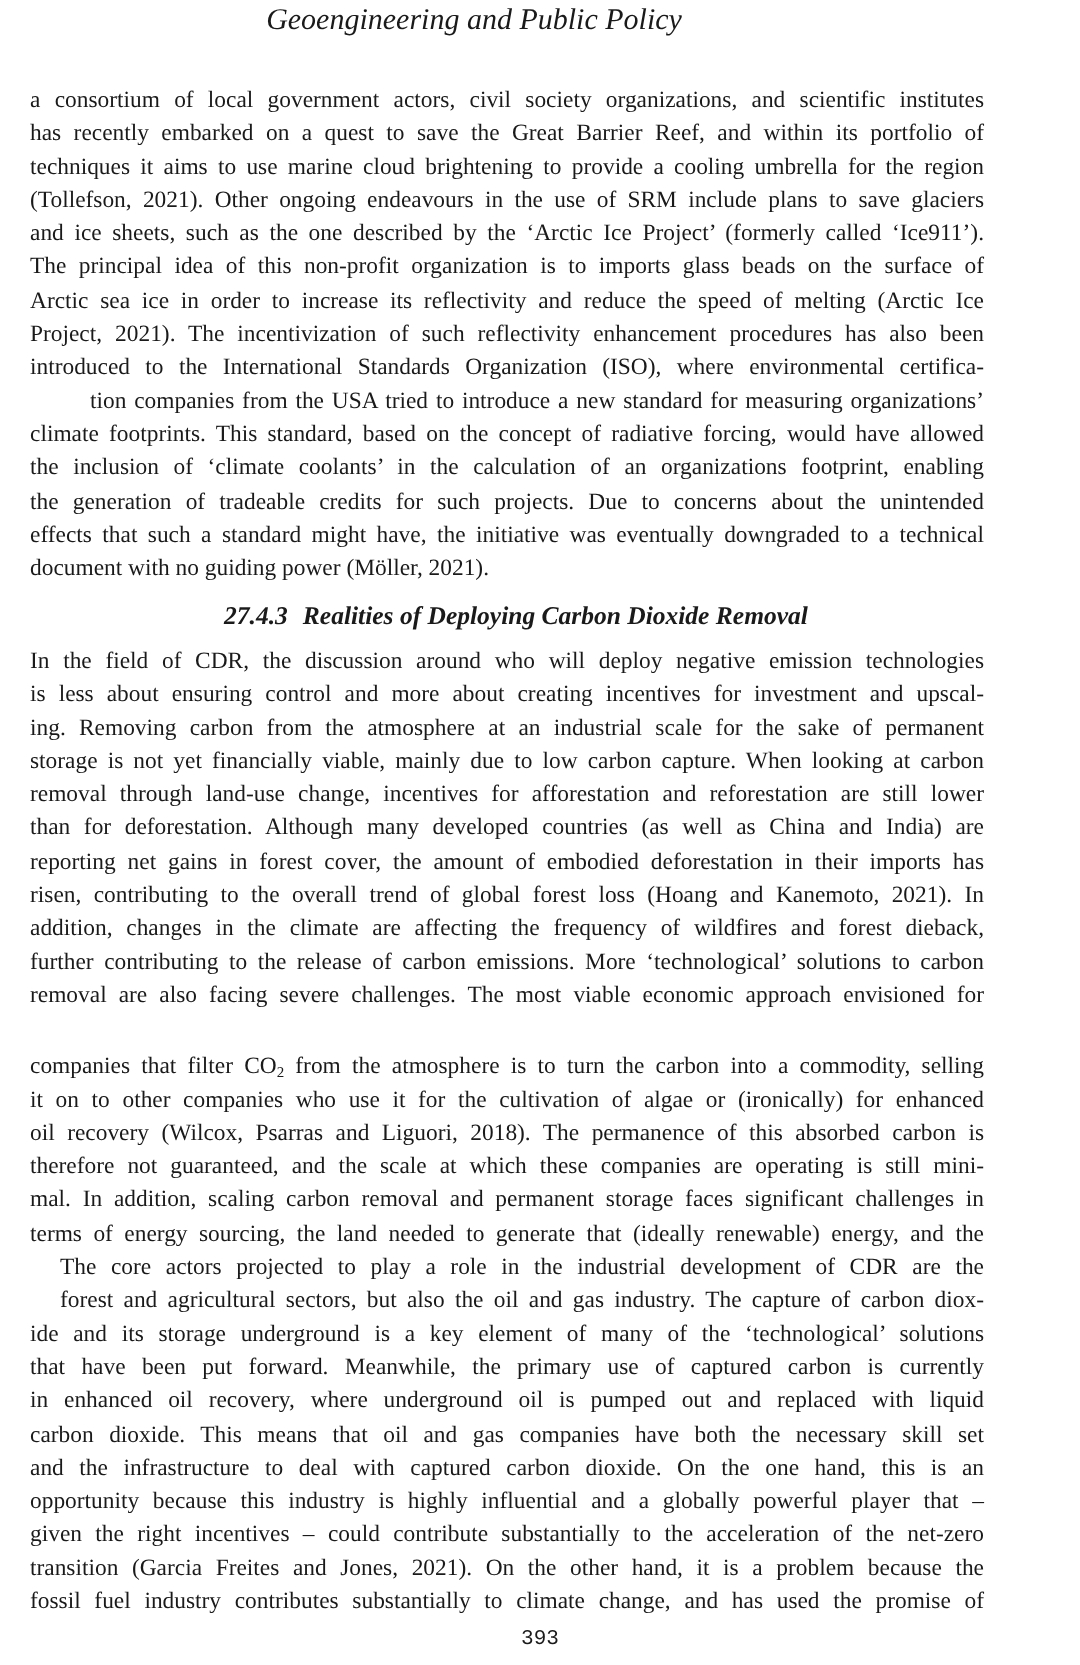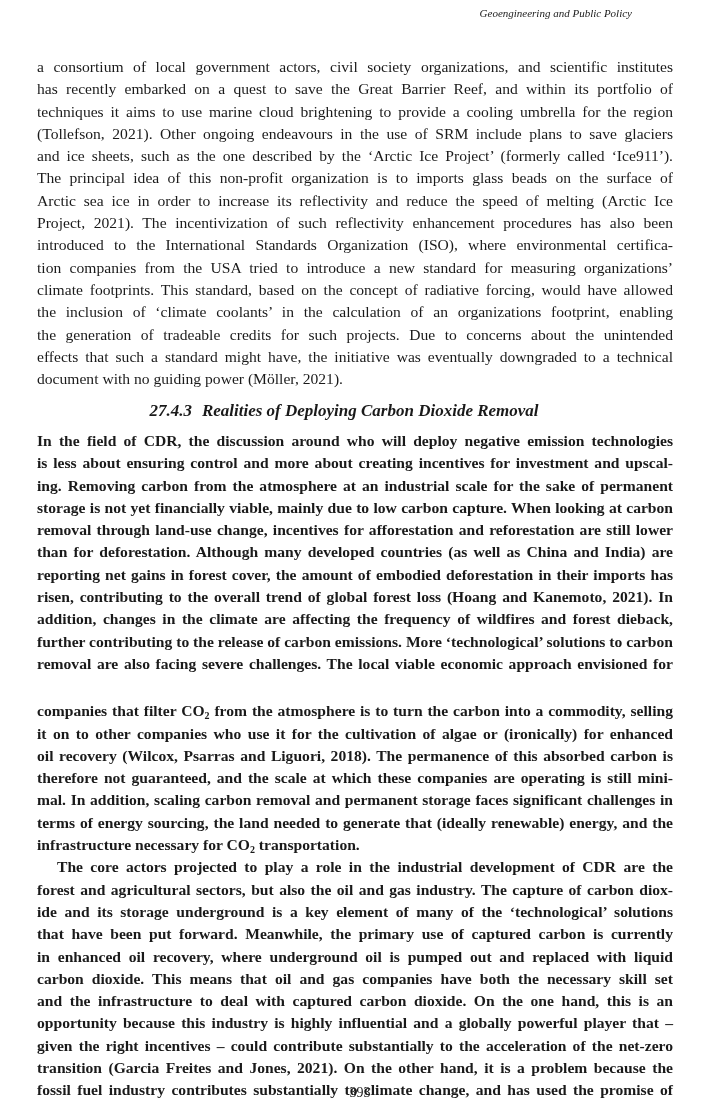--- a/index.html
+++ b/index.html
@@ -1,78 +1,77 @@
 <!DOCTYPE html>
 <html><head>
 <meta charset="utf-8">
 <style>
   html, body { margin: 0; padding: 0; background: #ffffff; }
   body { width: 720px; height: 1110px; position: relative; overflow: hidden;
          font-family: "Liberation Serif", "DejaVu Serif", serif; color: #1a1a1a; }
-  .running-head { position: absolute; top: 3px; left: 0; width: 632px; text-align: right;
-         font-style: italic; font-size: 11px; line-height: 20px; }
-  .body-text { position: absolute; left: 37px; width: 636px; }
+  .running-head { position: absolute; top: 3px; left: 0; width: 632px; text-align: center;
+         font-style: italic; font-size: 20px; line-height: 20px; }
+  .body-text { position: absolute; left: 20px; width: 636px; }
   .line { display: block; height: 22.3px; line-height: 22.3px; font-size: 15.6px;
           text-align: justify; text-align-last: justify; white-space: nowrap; }
   .line.last { text-align-last: left; }
   .line.indent { text-indent: 20px; }
   .heading { position: absolute; left: 0; width: 720px; top: 399px; text-align: center;
              font-style: italic; font-weight: bold; font-size: 17px; line-height: 24px; margin-left: -16px; }
   .heading .num { margin-right: 10px; }
-  .folio { position: absolute; top: 1083px; left: 0; width: 720px; text-align: center; font-size: 14px; line-height: 20px; }
+  .folio { position: absolute; top: 1083px; left: 0; width: 720px; text-align: center; font-size: 14px; line-height: 20px; font-family: Liberation Mono, monospace; }
   sub { font-size: 10px; vertical-align: -3px; line-height: 0; }
 </style>
 </head>
 <body>
 
 <div class="running-head">Geoengineering and Public Policy</div>
 
 <div class="body-text" style="top:56px;">
   <span class="line" style="white-space: nowrap; word-spacing: 0px;">a consortium of local government actors, civil society organizations, and scientific institutes</span>
   <span class="line" style="white-space: nowrap; word-spacing: 0px;">has recently embarked on a quest to save the Great Barrier Reef, and within its portfolio of</span>
   <span class="line" style="white-space: nowrap; word-spacing: 0px;">techniques it aims to use marine cloud brightening to provide a cooling umbrella for the region</span>
   <span class="line" style="white-space: nowrap; word-spacing: 0px;">(Tollefson, 2021). Other ongoing endeavours in the use of SRM include plans to save glaciers</span>
   <span class="line" style="white-space: nowrap; word-spacing: 0px;">and ice sheets, such as the one described by the ‘Arctic Ice Project’ (formerly called ‘Ice911’).</span>
   <span class="line" style="white-space: nowrap; word-spacing: 0px;">The principal idea of this non-profit organization is to imports glass beads on the surface of</span>
   <span class="line" style="white-space: nowrap; word-spacing: 0px;">Arctic sea ice in order to increase its reflectivity and reduce the speed of melting (Arctic Ice</span>
   <span class="line" style="white-space: nowrap; word-spacing: 0px;">Project, 2021). The incentivization of such reflectivity enhancement procedures has also been</span>
   <span class="line" style="white-space: nowrap; word-spacing: 0px;">introduced to the International Standards Organization (ISO), where environmental certifica-</span>
-  <span class="line" style="white-space: nowrap; word-spacing: 0px;">tion companies from the USA tried to introduce a new standard for measuring organizations’</span>
+  <span class="line" style="white-space: nowrap; word-spacing: 0px; margin-left: 40px;">tion companies from the USA tried to introduce a new standard for measuring organizations’</span>
   <span class="line" style="white-space: nowrap; word-spacing: 0px;">climate footprints. This standard, based on the concept of radiative forcing, would have allowed</span>
   <span class="line" style="white-space: nowrap; word-spacing: 0px;">the inclusion of ‘climate coolants’ in the calculation of an organizations footprint, enabling</span>
   <span class="line" style="white-space: nowrap; word-spacing: 0px;">the generation of tradeable credits for such projects. Due to concerns about the unintended</span>
   <span class="line" style="white-space: nowrap; word-spacing: 0px;">effects that such a standard might have, the initiative was eventually downgraded to a technical</span>
   <span class="line last">document with no guiding power (Möller, 2021).</span>
 </div>
 
 <div class="heading">
   <span class="num">27.4.3</span><span>Realities of Deploying Carbon Dioxide Removal</span>
 </div>
 
-<div class="body-text" style="top:430px;font-weight:bold;">
+<div class="body-text" style="top:430px;">
   <span class="line" style="white-space: nowrap; word-spacing: 0px;">In the field of CDR, the discussion around who will deploy negative emission technologies</span>
   <span class="line" style="white-space: nowrap; word-spacing: 0px;">is less about ensuring control and more about creating incentives for investment and upscal-</span>
   <span class="line" style="white-space: nowrap; word-spacing: 0px;">ing. Removing carbon from the atmosphere at an industrial scale for the sake of permanent</span>
   <span class="line" style="white-space: nowrap; word-spacing: 0px;">storage is not yet financially viable, mainly due to low carbon capture. When looking at carbon</span>
   <span class="line" style="white-space: nowrap; word-spacing: 0px;">removal through land-use change, incentives for afforestation and reforestation are still lower</span>
   <span class="line" style="white-space: nowrap; word-spacing: 0px;">than for deforestation. Although many developed countries (as well as China and India) are</span>
   <span class="line" style="white-space: nowrap; word-spacing: 0px;">reporting net gains in forest cover, the amount of embodied deforestation in their imports has</span>
   <span class="line" style="white-space: nowrap; word-spacing: 0px;">risen, contributing to the overall trend of global forest loss (Hoang and Kanemoto, 2021). In</span>
   <span class="line" style="white-space: nowrap; word-spacing: 0px;">addition, changes in the climate are affecting the frequency of wildfires and forest dieback,</span>
   <span class="line" style="white-space: nowrap; word-spacing: 0px;">further contributing to the release of carbon emissions. More ‘technological’ solutions to carbon</span>
-  <span class="line" style="white-space: nowrap; word-spacing: 0px;">removal are also facing severe challenges. The local viable economic approach envisioned for</span>
+  <span class="line" style="white-space: nowrap; word-spacing: 0px;">removal are also facing severe challenges. The most viable economic approach envisioned for</span>
   <span class="line" style="white-space: nowrap; word-spacing: 0px; margin-top: 25px;"><span>companies that filter CO</span><sub>2</sub><span> from the atmosphere is to turn the carbon into a commodity, selling</span></span>
   <span class="line" style="white-space: nowrap; word-spacing: 0px;">it on to other companies who use it for the cultivation of algae or (ironically) for enhanced</span>
   <span class="line" style="white-space: nowrap; word-spacing: 0px;">oil recovery (Wilcox, Psarras and Liguori, 2018). The permanence of this absorbed carbon is</span>
   <span class="line" style="white-space: nowrap; word-spacing: 0px;">therefore not guaranteed, and the scale at which these companies are operating is still mini-</span>
   <span class="line" style="white-space: nowrap; word-spacing: 0px;">mal. In addition, scaling carbon removal and permanent storage faces significant challenges in</span>
   <span class="line" style="white-space: nowrap; word-spacing: 0px;">terms of energy sourcing, the land needed to generate that (ideally renewable) energy, and the</span>
-  <span class="line last"><span>infrastructure necessary for CO</span><sub>2</sub><span> transportation.</span></span>
   <span class="line indent" style="white-space: nowrap; word-spacing: 0px;">The core actors projected to play a role in the industrial development of CDR are the</span>
-  <span class="line" style="white-space: nowrap; word-spacing: 0px;">forest and agricultural sectors, but also the oil and gas industry. The capture of carbon diox-</span>
+  <span class="line" style="white-space: nowrap; word-spacing: 0px; margin-left: 20px;">forest and agricultural sectors, but also the oil and gas industry. The capture of carbon diox-</span>
   <span class="line" style="white-space: nowrap; word-spacing: 0px;">ide and its storage underground is a key element of many of the ‘technological’ solutions</span>
   <span class="line" style="white-space: nowrap; word-spacing: 0px;">that have been put forward. Meanwhile, the primary use of captured carbon is currently</span>
   <span class="line" style="white-space: nowrap; word-spacing: 0px;">in enhanced oil recovery, where underground oil is pumped out and replaced with liquid</span>
   <span class="line" style="white-space: nowrap; word-spacing: 0px;">carbon dioxide. This means that oil and gas companies have both the necessary skill set</span>
   <span class="line" style="white-space: nowrap; word-spacing: 0px;">and the infrastructure to deal with captured carbon dioxide. On the one hand, this is an</span>
   <span class="line" style="white-space: nowrap; word-spacing: 0px;">opportunity because this industry is highly influential and a globally powerful player that –</span>
   <span class="line" style="white-space: nowrap; word-spacing: 0px;">given the right incentives – could contribute substantially to the acceleration of the net-zero</span>
   <span class="line" style="white-space: nowrap; word-spacing: 0px;">transition (Garcia Freites and Jones, 2021). On the other hand, it is a problem because the</span>
   <span class="line" style="white-space: nowrap; word-spacing: 0px;">fossil fuel industry contributes substantially to climate change, and has used the promise of</span>
 </div>

